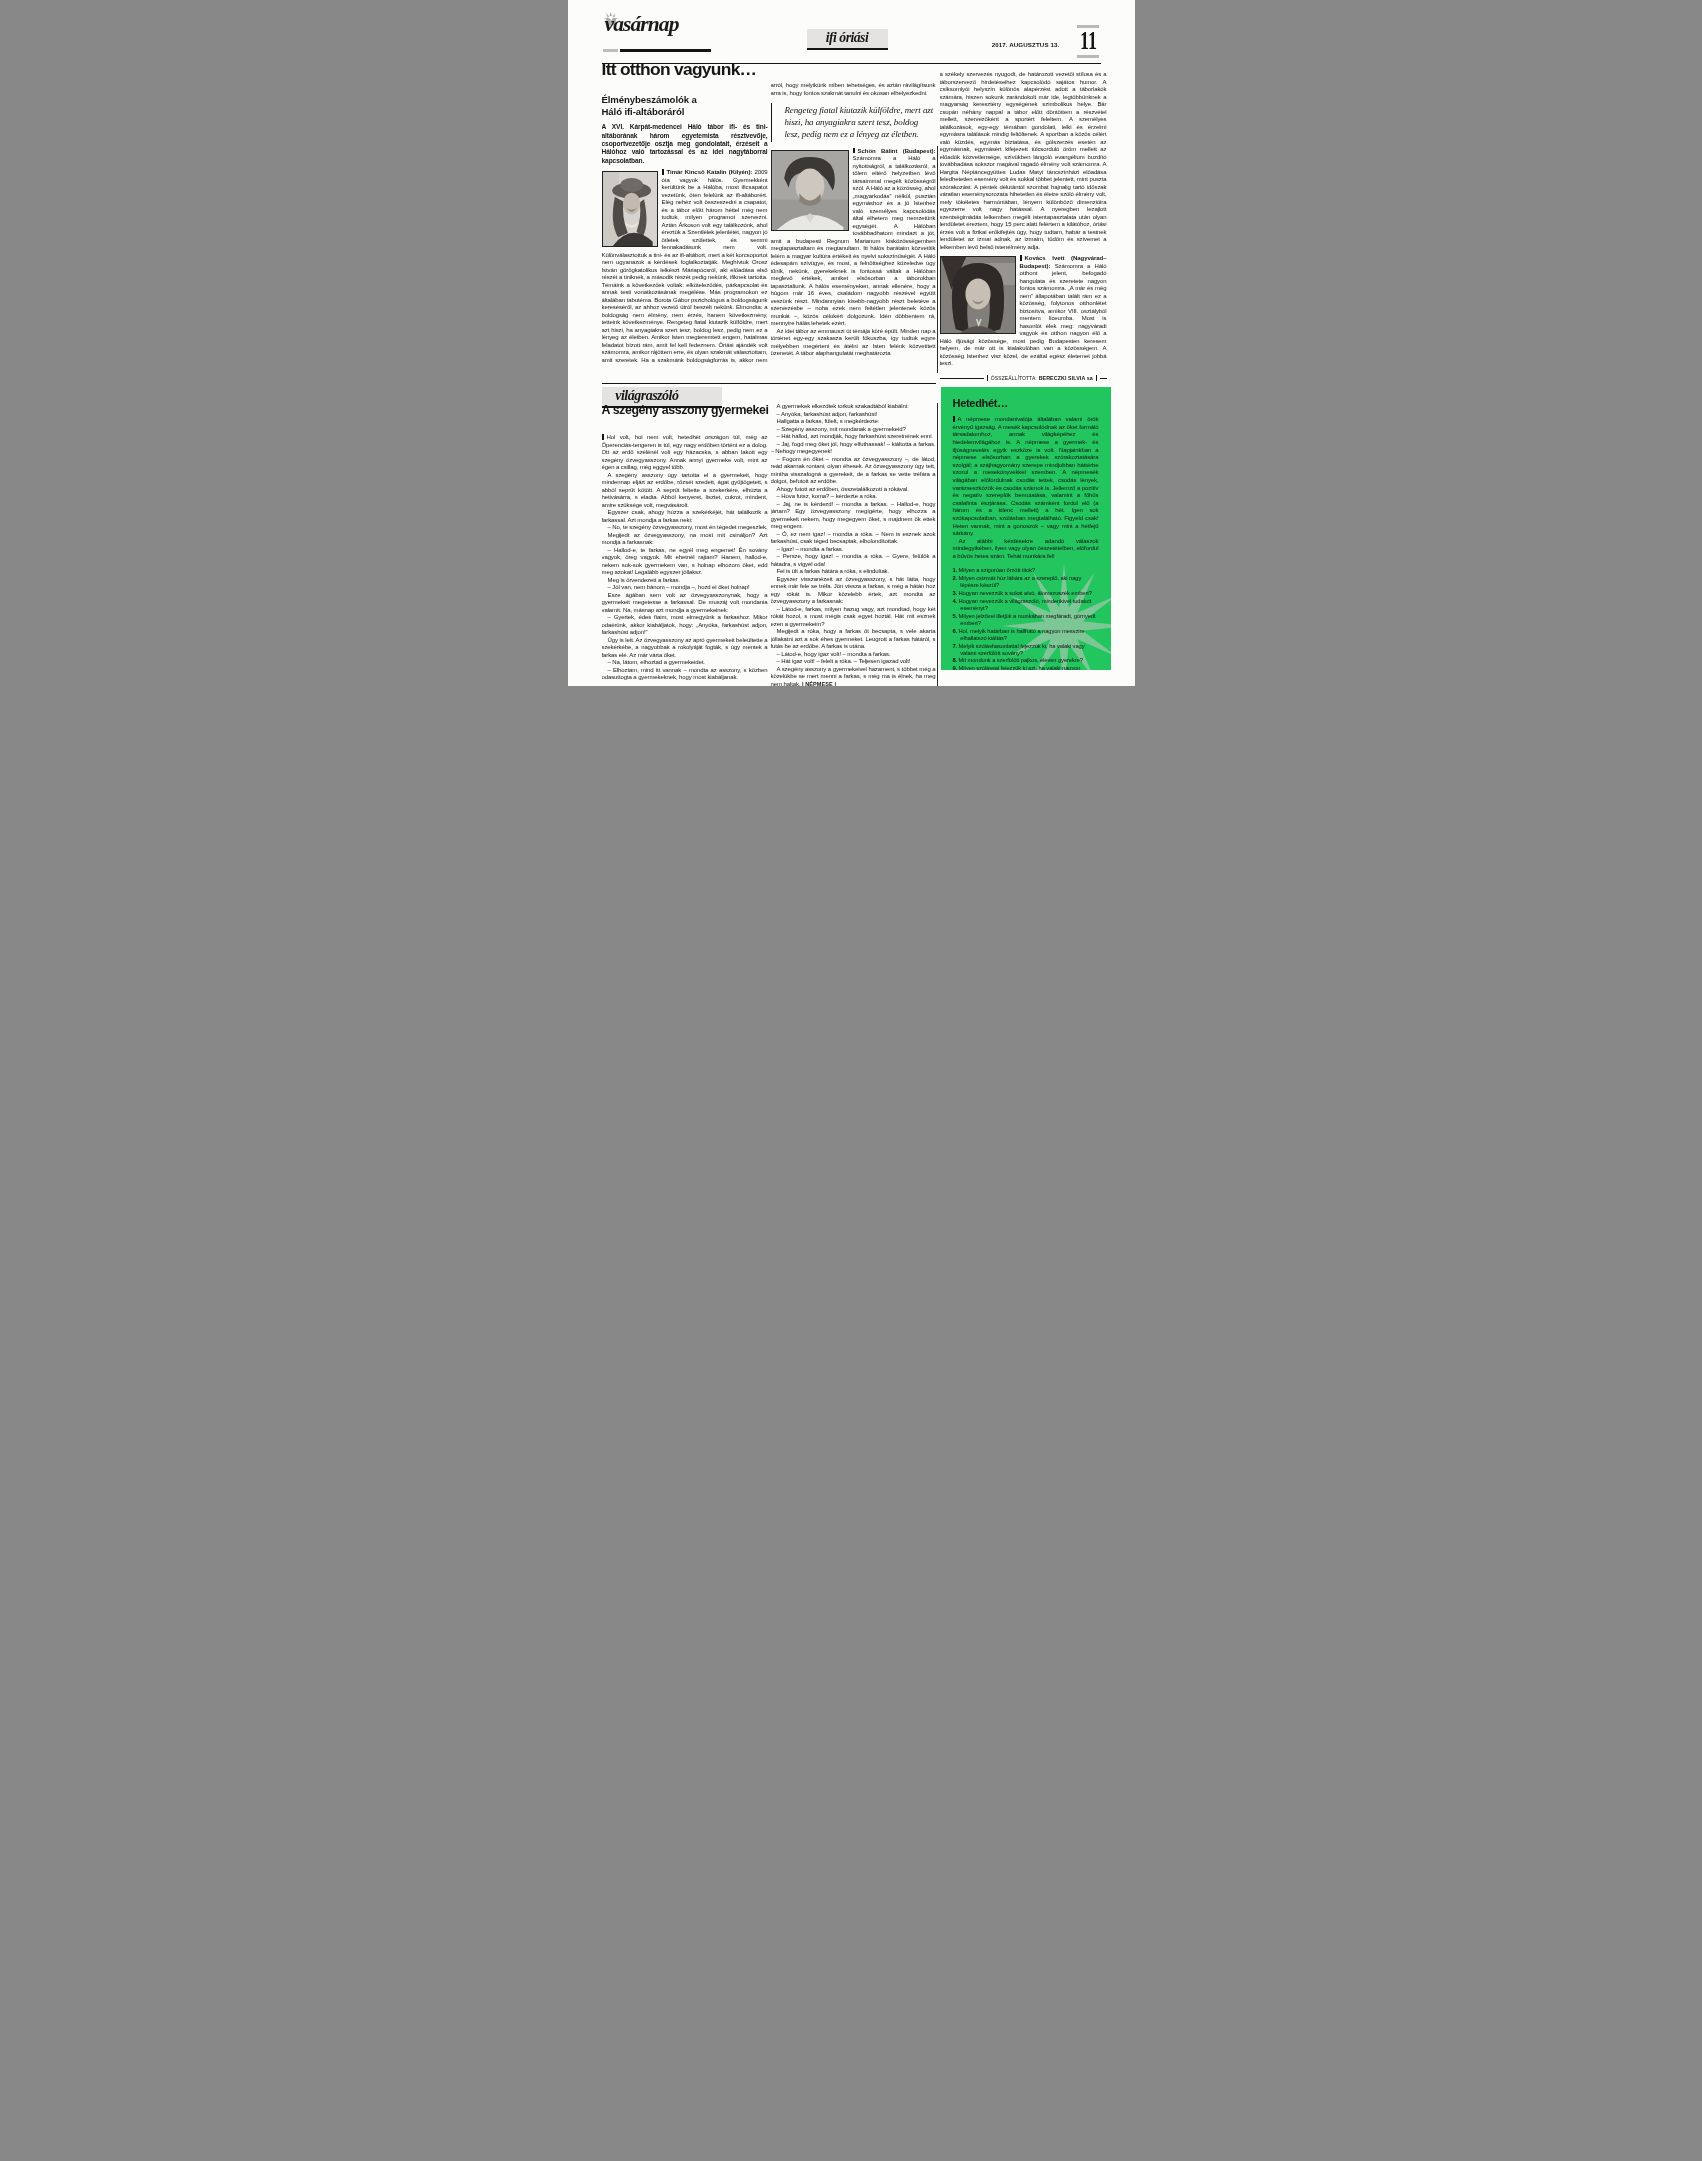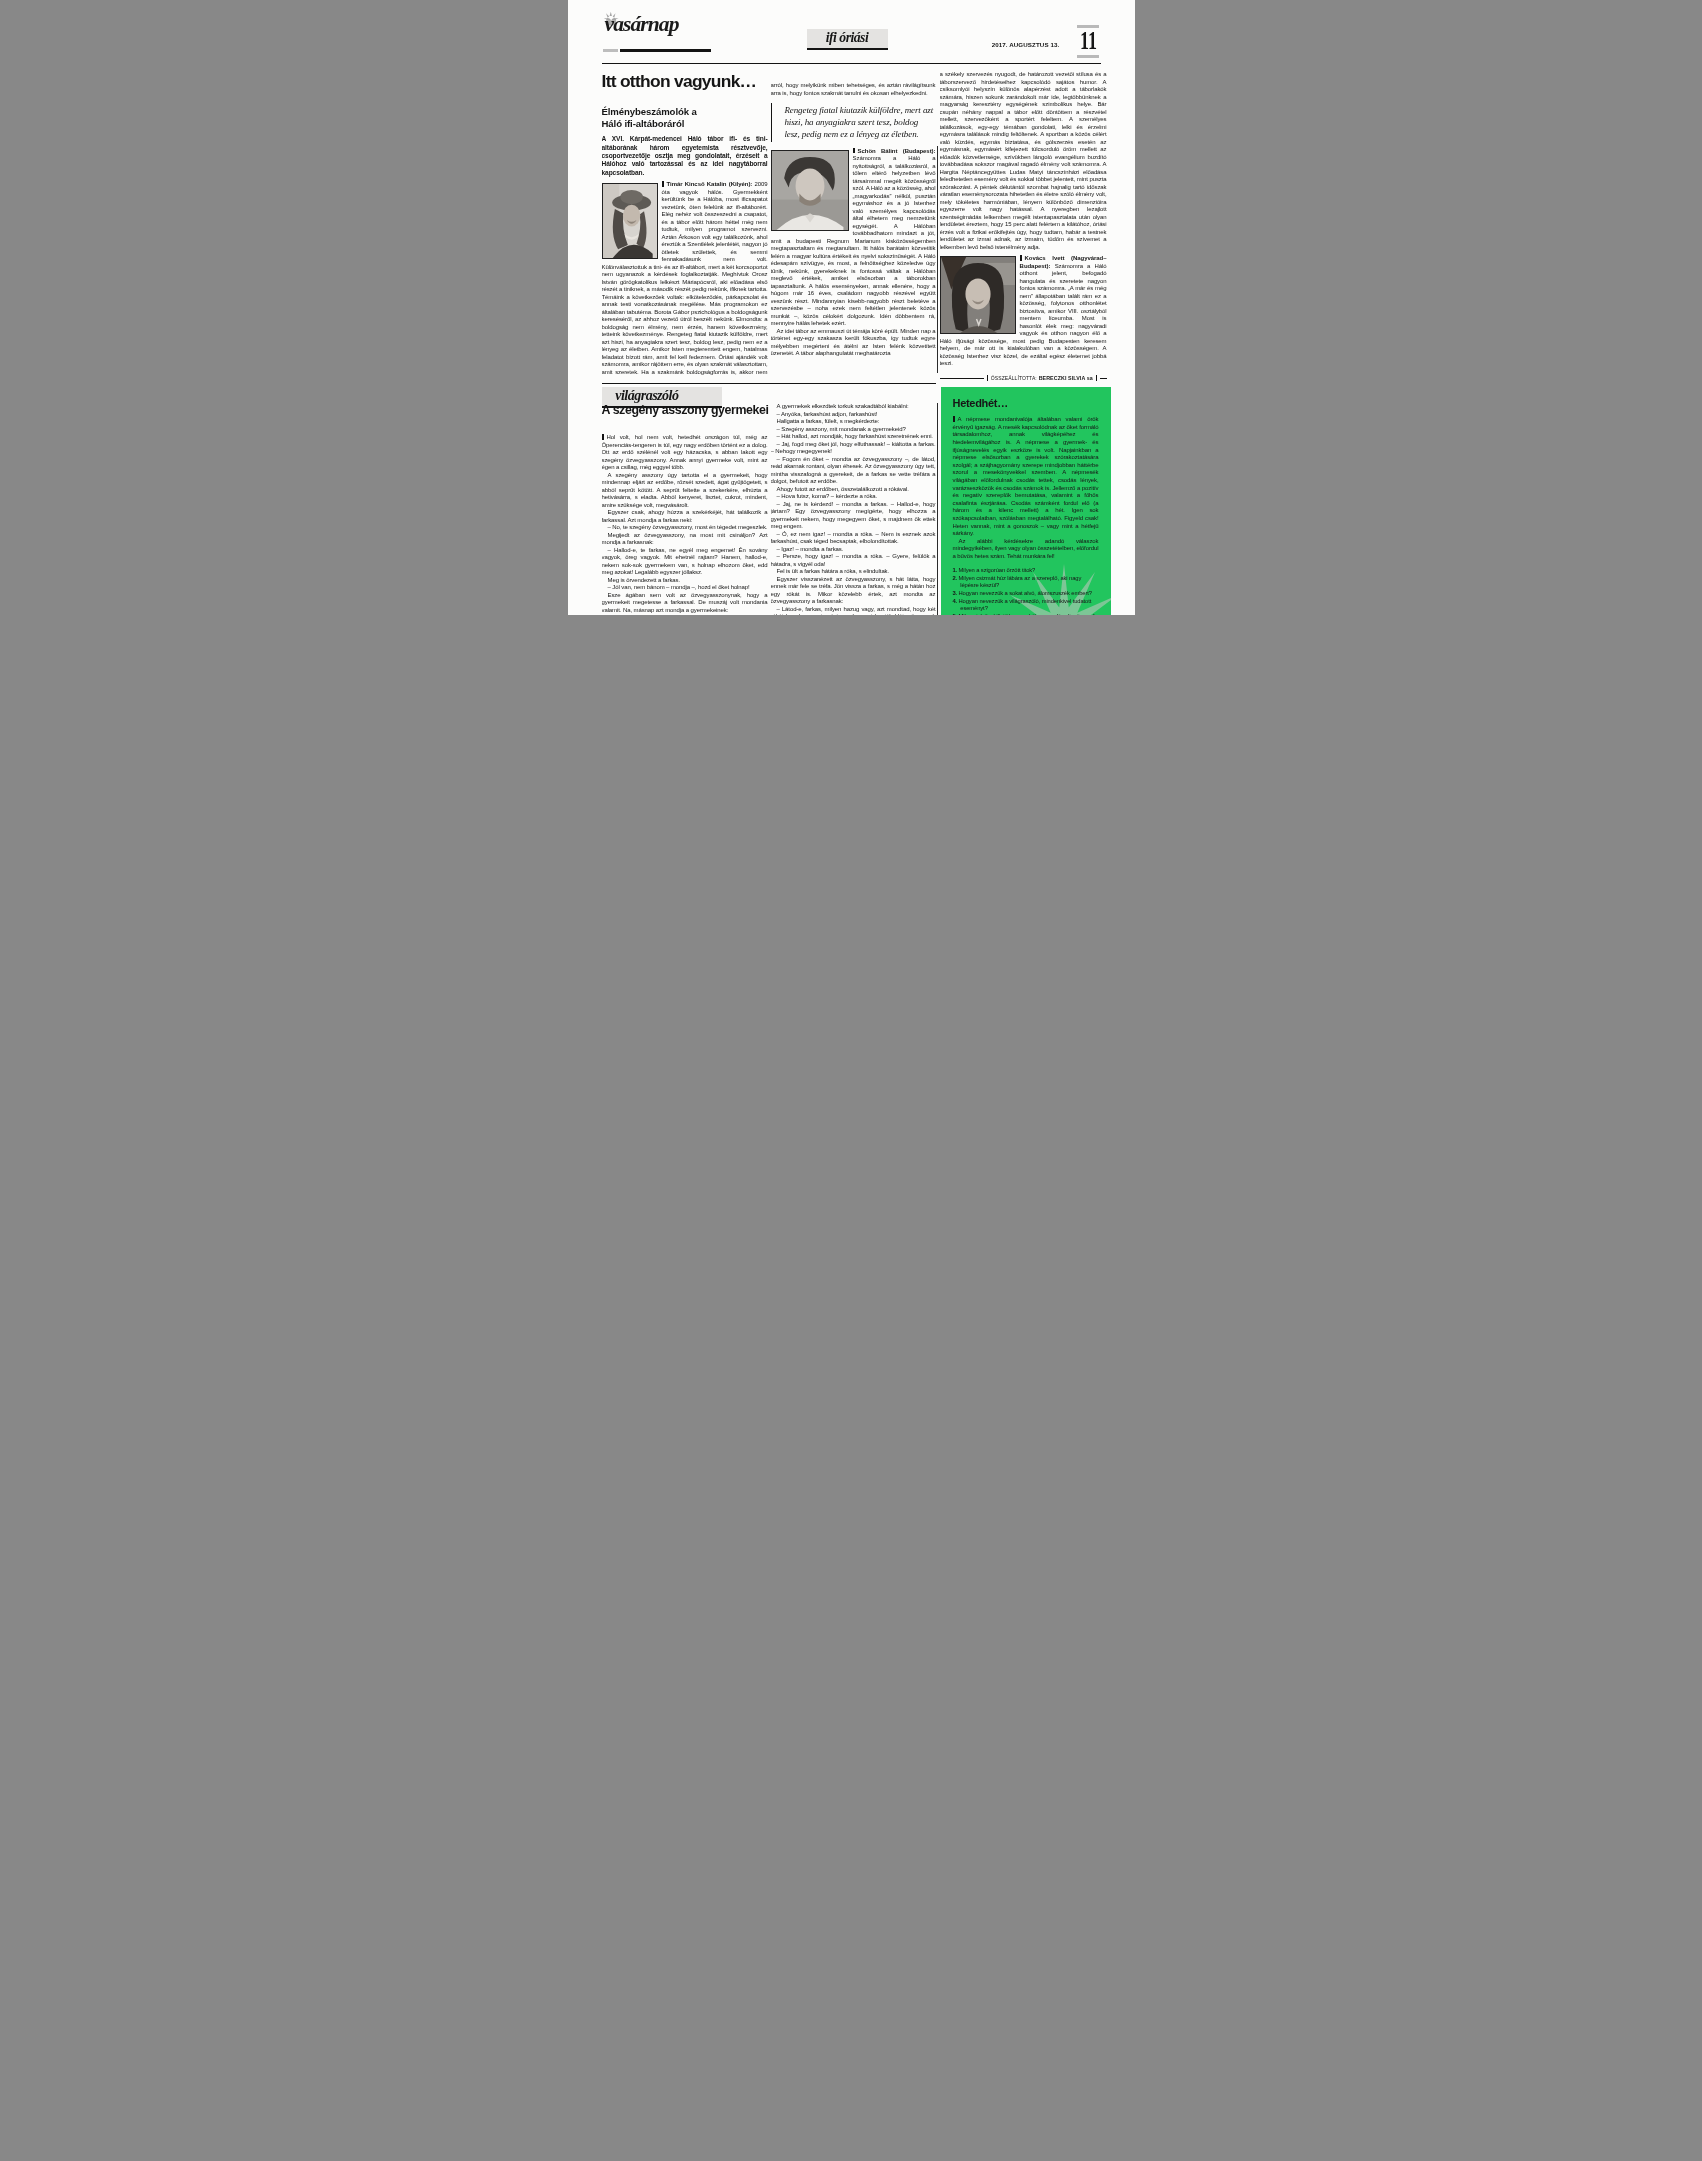--- a/index.html
+++ b/index.html
@@ -1,38 +1,38 @@
 <!DOCTYPE html>
 <html lang="hu" style="font-size:7.3px"><head>
 <meta charset="utf-8">
 <style>
   * { margin:0; padding:0; box-sizing:border-box; }
   body { background:#888; display:flex; justify-content:center; }
-  .page { position:relative; width:567px; height:615px; background:#fcfcfb; color:#161616;
+  .page { position:relative; width:567px; height:686px; background:#fcfcfb; color:#161616;
           font-family:"Liberation Sans", sans-serif; overflow:hidden; hyphens:auto; }
 
   
   .masthead-sun { position:absolute; left:34px; top:11px; width:18.3px; height:15.6px; }
   .masthead-logo { position:absolute; left:37px; top:13.7px; width:114px;
                    font:italic 700 21.5px/1 "Liberation Serif", serif; letter-spacing:-0.9px; color:#1a1a1a; }
   .logo-underline-gray { position:absolute; left:35px; top:49px; width:15px; height:2.7px; background:#bdbdbd; }
   .logo-underline-black { position:absolute; left:52px; top:49px; width:91px; height:2.7px; background:#141414; }
   .section-box { position:absolute; left:239px; top:29px; width:81px; height:21px; background:#e4e3e1;
                  border-bottom:2.7px solid #141414; text-align:center;
                  font:italic 700 13.7px/18.3px "Liberation Serif", serif; letter-spacing:-0.5px; }
   .issue-date { position:absolute; left:412px; top:41px; width:92px; text-align:center;
                 font-size:6.2px; font-weight:700; letter-spacing:0.1px; }
   .pageno-wrap { position:absolute; left:509px; top:25px; width:22px; }
   .pageno-bar { height:3.2px; background:#b9b9b9; }
   .pageno { font:700 25px/26.5px "Liberation Serif", serif; transform:scaleX(.72); transform-origin:center; }
   .header-rule { position:absolute; left:34px; top:63px; width:499px; height:1.4px; background:#141414; }
 
   
   .col { position:absolute; overflow:hidden; }
-  .col1 { left:34px;  top:72px; width:166px; height:304px; }
+  .col1 { left:34px;  top:60px; width:166px; height:304px; }
   .col2 { left:203px; top:82px; width:165px; height:279px; }
   .col3 { left:372px; top:71px; width:167px; height:304px; }
   h1.title { font-size:17.4px; line-height:18.3px; font-weight:800; letter-spacing:-0.7px; }
   h2.deck  { margin-top:16px; width:114px; font-size:9.6px; line-height:11.4px; font-weight:700; letter-spacing:-0.1px; }
   p.standfirst { margin-top:6px; font-size:6.6px; line-height:8.4px; font-weight:700; text-align:justify; letter-spacing:-0.1px; }
   .bodytext { font-size:6px; line-height:7.5px; text-align:justify; letter-spacing:-0.1px; }
   .bodytext b { letter-spacing:-0.05px; }
   .mt { margin-top:4.1px; }
   .indent { text-indent:6px; }
   .sq { display:inline-block; width:2.7px; height:5.5px; background:#141414; margin-right:2.3px; vertical-align:-0.5px; }

